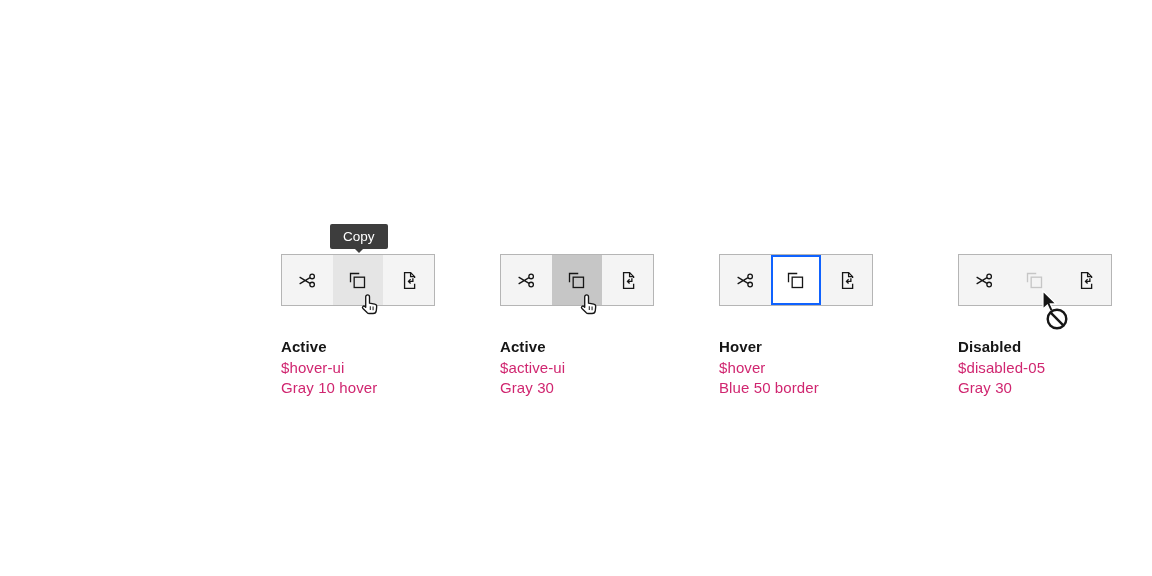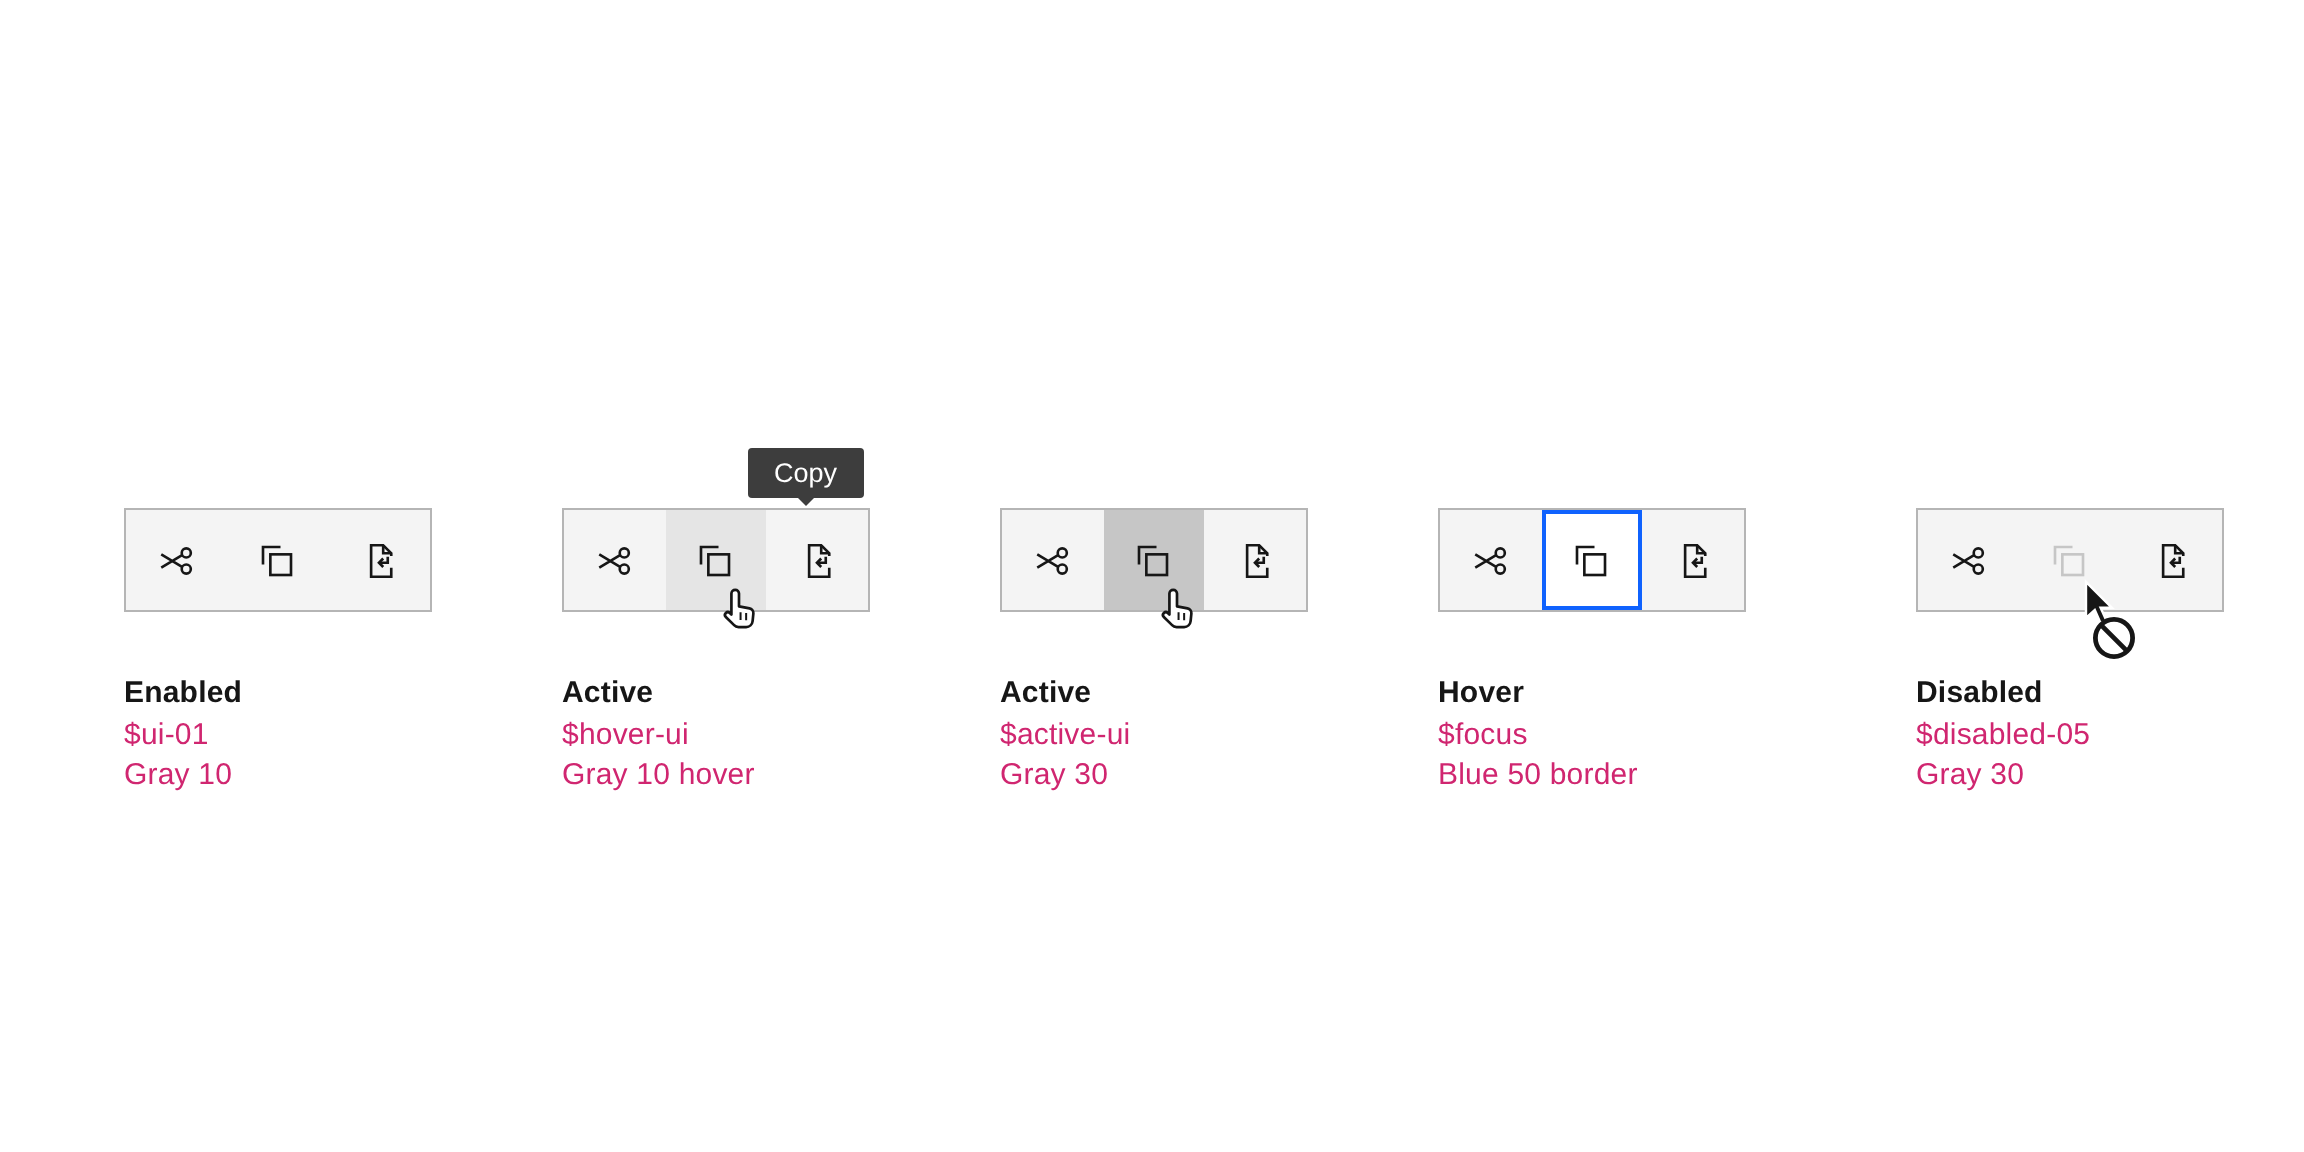--- a/index.html
+++ b/index.html
@@ -70,21 +70,20 @@
     top: -31px;
     left: 48px;
     height: 25px;
     line-height: 25px;
     padding: 0 13px;
     background: var(--tooltip-bg, #3d3d3d);
     color: var(--tooltip-text, #ffffff);
     font-size: 13.5px;
     border-radius: 2px;
     white-space: nowrap;
-    margin-left: 44px;
   }
   .tooltip-caret {
     position: absolute;
     bottom: -4px;
     left: 50%;
     margin-left: -5px;
     width: 0; height: 0;
     border-left: 5px solid transparent;
     border-right: 5px solid transparent;
     border-top: 5px solid var(--tooltip-bg, #3d3d3d);
@@ -137,42 +136,20 @@
     <symbol id="i-blocked" viewBox="0 0 36 44">
       <path d="M6,2 L6,20 L10.4,16 L13.3,22.6 L16.2,21.3 L13.3,14.9 L19,14.9 Z" fill="#161616" stroke="#ffffff" stroke-width="1.2"></path>
       <circle cx="20" cy="30" r="9.3" fill="#ffffff" stroke="#161616" stroke-width="2.4"></circle>
       <line x1="13.7" y1="23.7" x2="26.3" y2="36.3" stroke="#161616" stroke-width="2.4"></line>
     </symbol>
   </defs>
 </svg>
 
 <div id="stage">
 
-  <div class="column" style="left:62px">
-    <div class="toolbar">
-      <div class="tb-btn">
-        <svg class="tb-icon">
-            <use href="#i-cut"></use>
-          </svg>
-      </div>
-      <div class="tb-btn">
-        <svg class="tb-icon">
-            <use href="#i-copy"></use>
-          </svg>
-      </div>
-      <div class="tb-btn">
-        <svg class="tb-icon">
-            <use href="#i-paste"></use>
-          </svg>
-      </div>
-    </div>
-    <div class="heading">Enabled</div>
-    <div class="token line1">$ui-01</div>
-    <div class="token line2">Gray 10</div>
-  </div>
 
   <div class="column" style="left:281px">
     <div class="toolbar">
       <div class="tb-btn">
         <svg class="tb-icon">
             <use href="#i-cut"></use>
           </svg>
       </div>
       <div class="tb-btn hover-bg">
         <svg class="tb-icon">
@@ -235,21 +212,21 @@
             <use href="#i-copy"></use>
           </svg>
       </div>
       <div class="tb-btn">
         <svg class="tb-icon">
             <use href="#i-paste"></use>
           </svg>
       </div>
     </div>
     <div class="heading">Hover</div>
-    <div class="token line1">$focus</div>
+    <div class="token line1">$hover</div>
     <div class="token line2">Blue 50 border</div>
   </div>
 
   <div class="column" style="left:958px">
     <div class="toolbar">
       <div class="tb-btn">
         <svg class="tb-icon">
             <use href="#i-cut"></use>
           </svg>
       </div>

